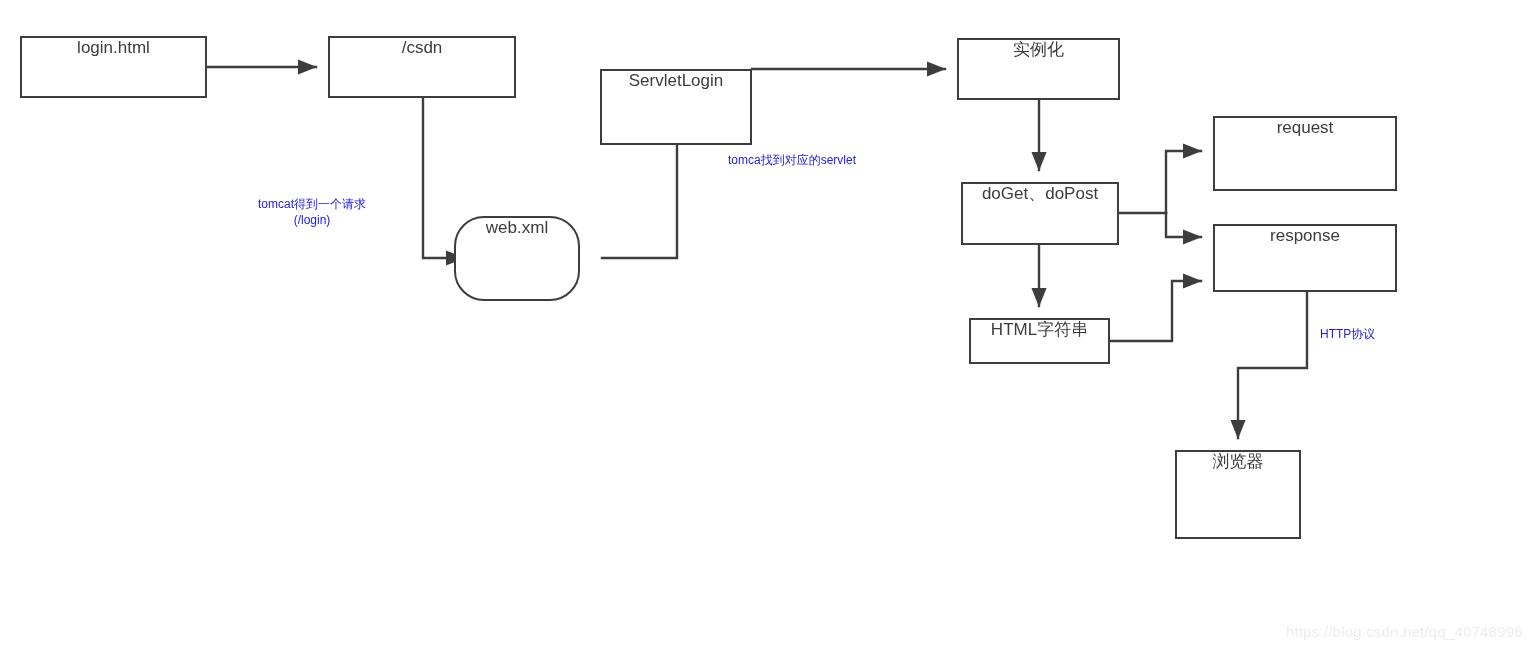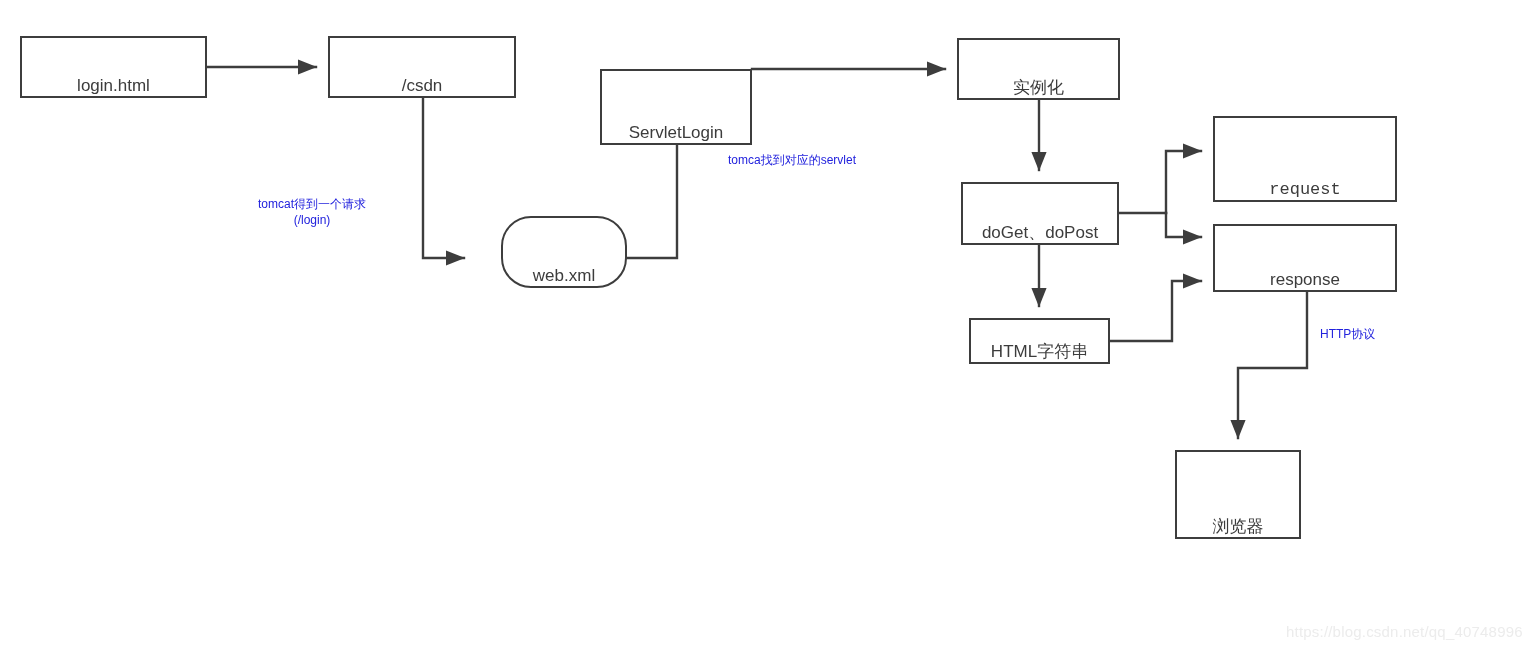--- a/index.html
+++ b/index.html
@@ -25,21 +25,21 @@
     width: 1534px;
     height: 653px;
     pointer-events: none;
   }
   .node {
     position: absolute;
     box-sizing: border-box;
     background: #ffffff;
     border: 2px solid #3d3d3d;
     display: flex;
-    align-items: flex-end;
+    align-items: flex-start;
     justify-content: center;
     color: #3c3c3c;
     font-size: 17px;
     line-height: 1.2;
     text-align: center;
     z-index: 2;
   }
   .anno {
     position: absolute;
     color: #2222dd;
@@ -97,41 +97,41 @@
   </svg>
 
   <div class="node" style="left:20px; top:36px; width:187px; height:62px;">
     <span>login.html</span>
   </div>
 
   <div class="node" style="left:328px; top:36px; width:188px; height:62px;">
     <span>/csdn</span>
   </div>
 
-  <div class="node" style="left:501px; top:216px; width:126px; height:72px;border-radius:30px;">
+  <div class="node" style="left:454px; top:216px; width:126px; height:85px;border-radius:30px;">
     <span>web.xml</span>
   </div>
 
   <div class="node" style="left:600px; top:37px; width:152px; height:76px;margin-top:32px;">
     <span>ServletLogin</span>
   </div>
 
   <div class="node" style="left:957px; top:38px; width:163px; height:62px;">
     <span>实例化</span>
   </div>
 
   <div class="node" style="left:961px; top:182px; width:158px; height:63px;">
     <span>doGet、doPost</span>
   </div>
 
   <div class="node" style="left:969px; top:318px; width:141px; height:46px;">
     <span>HTML字符串</span>
   </div>
 
-  <div class="node" style="left:1213px; top:116px; width:184px; height:86px;font-family:Liberation Mono, monospace;">
+  <div class="node" style="left:1213px; top:116px; width:184px; height:75px;">
     <span>request</span>
   </div>
 
   <div class="node" style="left:1213px; top:224px; width:184px; height:68px;">
     <span>response</span>
   </div>
 
   <div class="node" style="left:1175px; top:450px; width:126px; height:89px;">
     <span>浏览器</span>
   </div>

